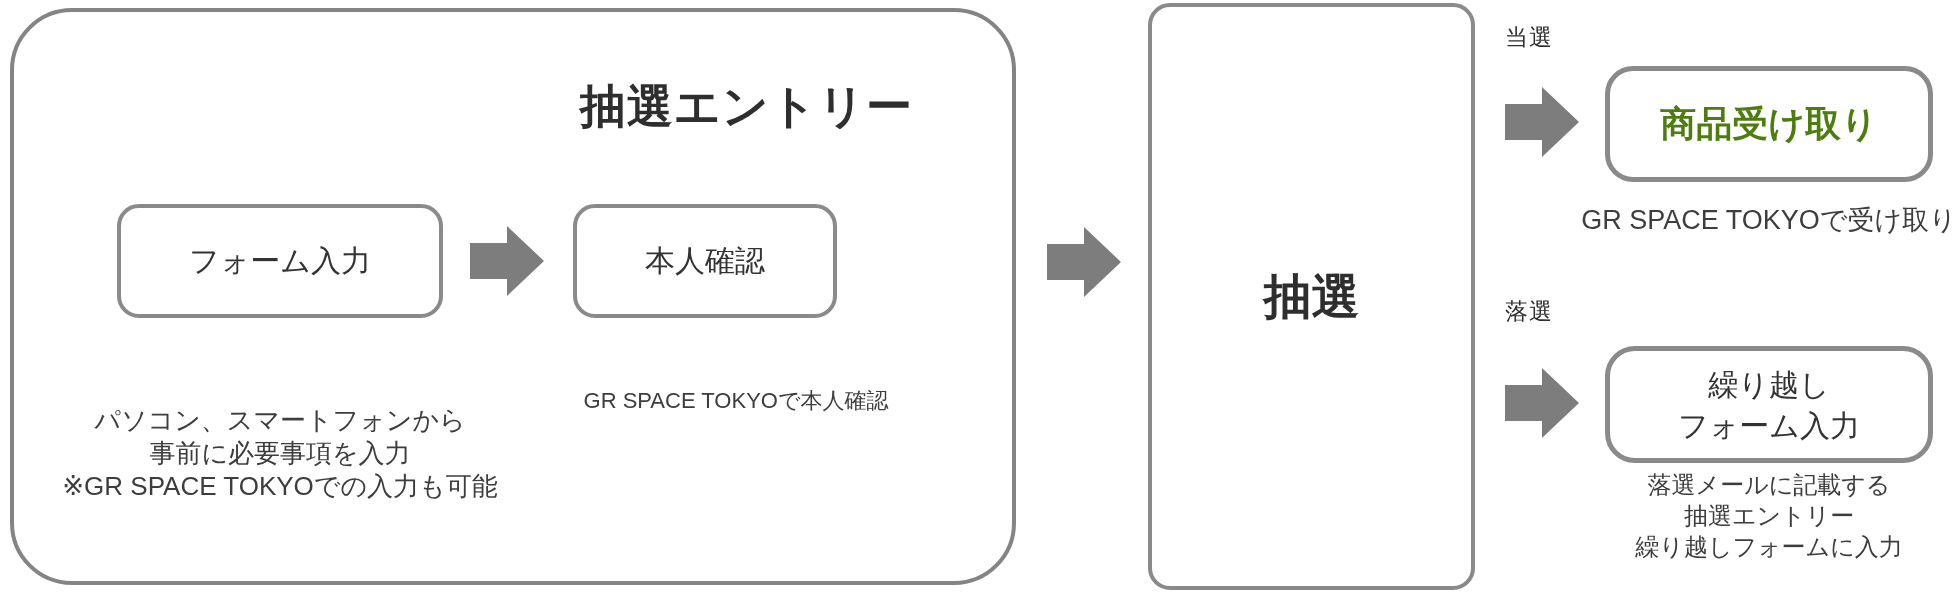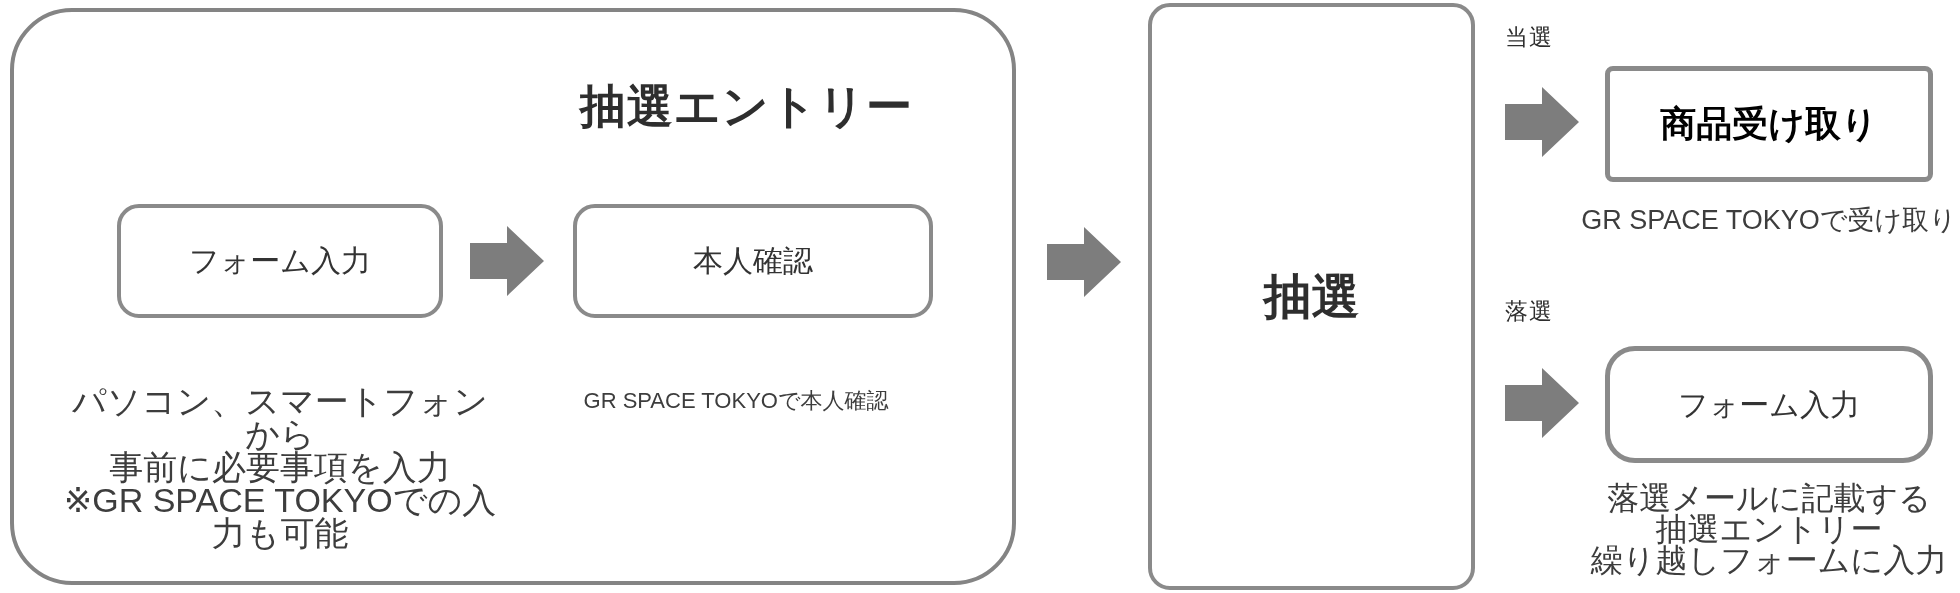--- a/index.html
+++ b/index.html
@@ -25,36 +25,36 @@
     box-sizing:border-box;background:#ffffff;
   }
   .entry-title{
     left:113px;top:76px;width:800px;
     text-align:right;
     font-size:46px;font-weight:700;color:#2e2e2e;
     letter-spacing:1px;
   }
   .step-box{border-radius:22px;font-size:30px;}
   .step-box-1{left:117px;top:204px;width:326px;height:114px;}
-  .step-box-2{left:573px;top:204px;width:360px;height:114px;}
+  .step-box-2{left:573px;top:204px;width:264px;height:114px;}
   .lottery-box{
     left:1148px;top:3px;width:327px;height:587px;
     border-radius:22px;
     font-size:48px;font-weight:700;color:#2e2e2e;
   }
   .outcome-box{border:5px solid #8a8a8a;}
-  .win-box{left:1605px;top:66px;width:328px;height:116px;border-radius:8px;font-size:36px;font-weight:700;color:#000000;}
+  .win-box{left:1605px;top:66px;width:328px;height:116px;border-radius:28px;font-size:36px;font-weight:700;color:#4d7c0f;}
   .lose-box{left:1605px;top:346px;width:328px;height:117px;border-radius:30px;font-size:30px;line-height:41px;}
   .caption{
     text-align:center;color:#3d3d3d;
   }
-  .caption-1{left:55px;top:385px;width:450px;font-size:34px;line-height:33px;}
+  .caption-1{left:55px;top:404px;width:450px;font-size:26px;line-height:33px;}
   .caption-2{left:536px;top:384px;width:400px;font-size:22px;line-height:33px;}
   .caption-win{left:1579px;top:204px;width:380px;font-size:27px;line-height:33px;}
-  .caption-lose{left:1579px;top:483px;width:380px;font-size:32px;line-height:31px;}
+  .caption-lose{left:1579px;top:469px;width:380px;font-size:24px;line-height:31px;}
   .branch-label{
     font-size:23px;color:#2e2e2e;letter-spacing:1px;
   }
   .win-label{left:1505px;top:22px;}
   .lose-label{left:1505px;top:296px;font-family:Liberation Mono, monospace;}
   .arrow{width:74px;height:70px;}
   .arrow-steps{left:470px;top:226px;}
   .arrow-mid{left:1047px;top:227px;}
   .arrow-win{left:1505px;top:87px;}
   .arrow-lose{left:1505px;top:368px;}
@@ -113,20 +113,21 @@
   </div>
 
   <div class="abs branch-label lose-label">落選</div>
 
   <svg class="abs arrow arrow-lose" viewBox="0 0 74 70">
     <polygon points="0,17 37,17 37,0 74,35 37,70 37,53 0,53" fill="#7d7d7d"></polygon>
   </svg>
 
   <div class="abs round-box outcome-box lose-box">
     <div>
+      <div>繰り越し</div>
       <div>フォーム入力</div>
     </div>
   </div>
 
   <div class="abs caption caption-lose">
     <div>落選メールに記載する</div>
     <div>抽選エントリー</div>
     <div>繰り越しフォームに入力</div>
   </div>
 

